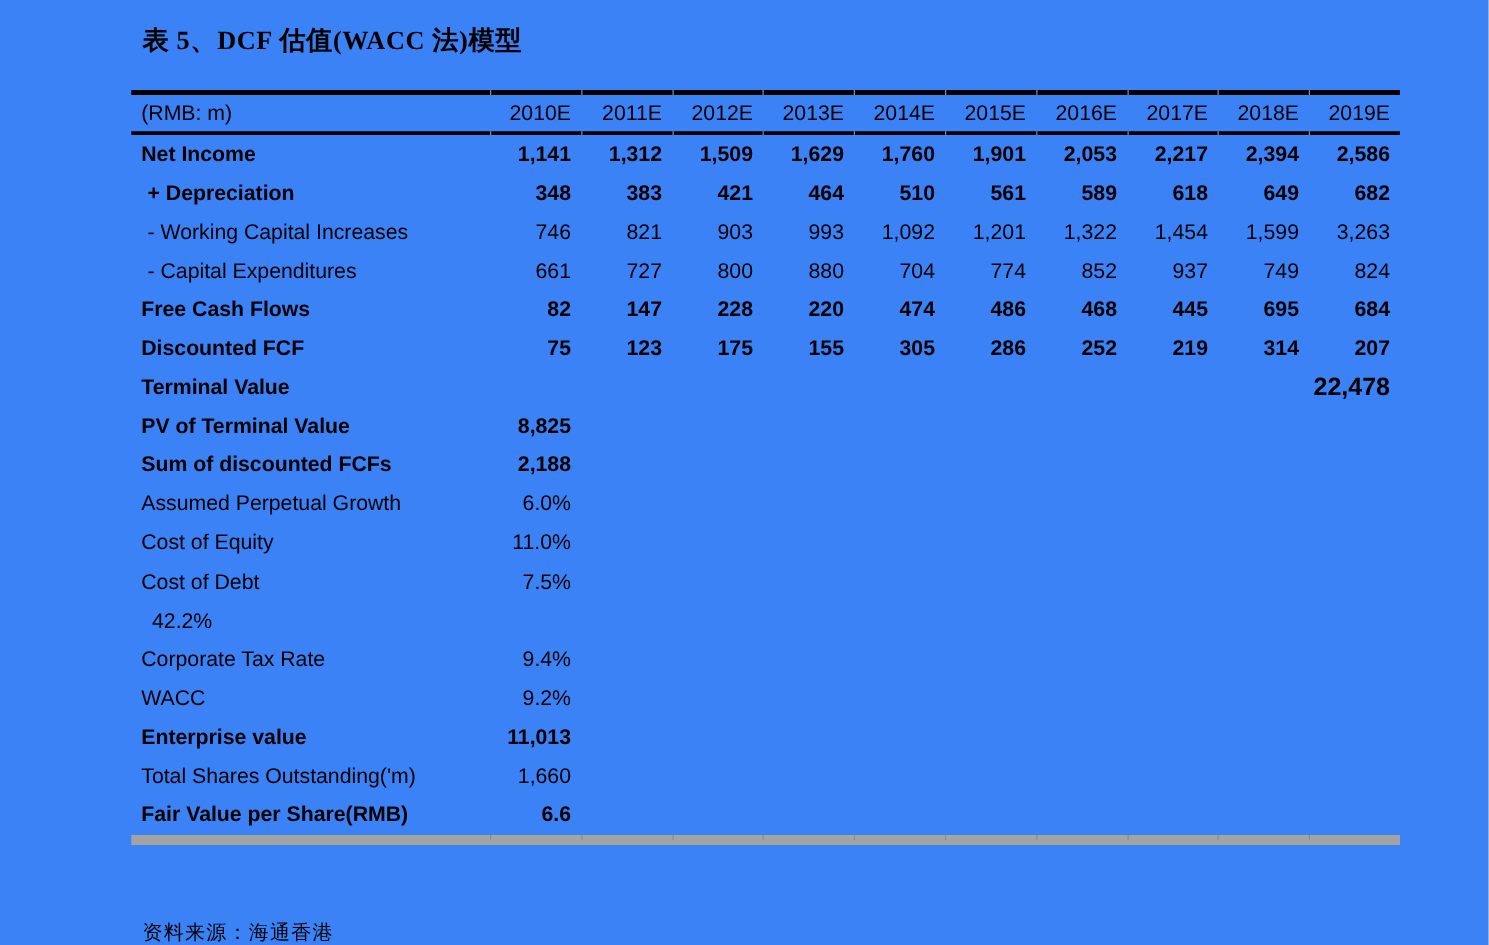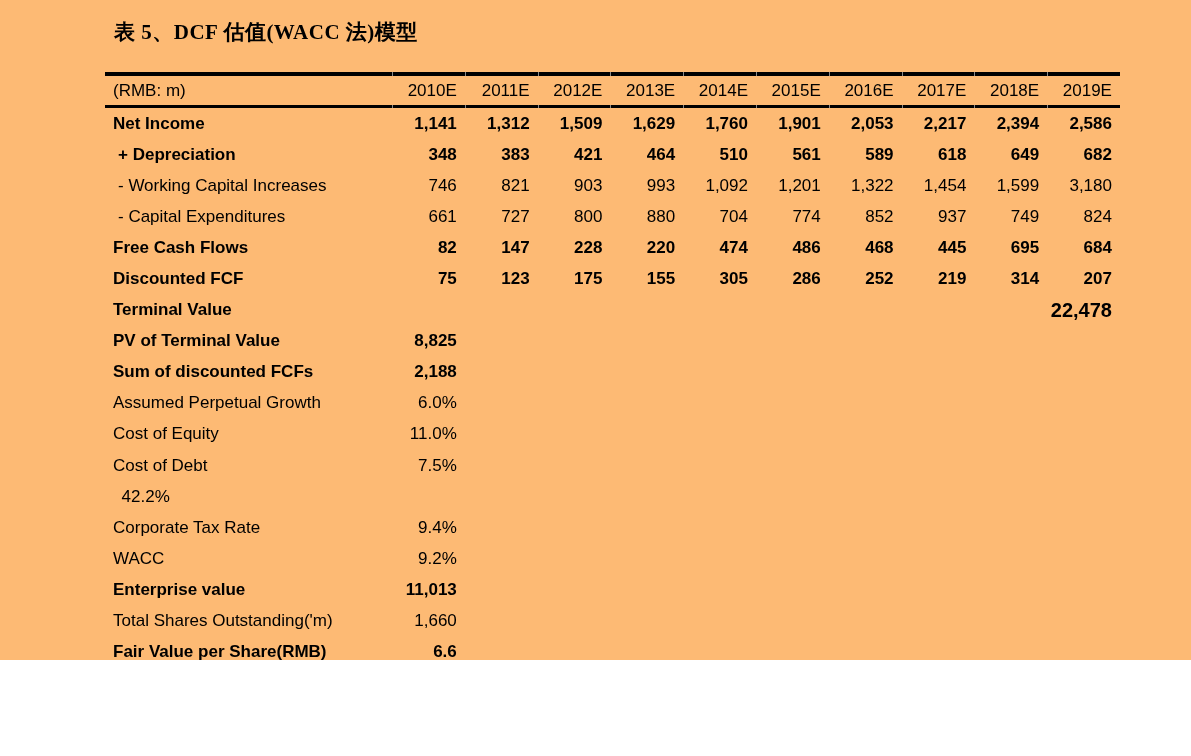--- a/index.html
+++ b/index.html
@@ -1,31 +1,31 @@
 <!DOCTYPE html>
 <html><head>
 <meta charset="utf-8">
 <style>
   html,body{margin:0;padding:0;background:#ffffff;}
   .page{
     position:relative;
-    width:1191px;height:660px;
-    background:#fdba74;
+    width:1191px;height:756px;
+    background:#3b82f6;
     font-family:"Liberation Sans","DejaVu Sans",sans-serif;
     color:#000000;
     overflow:hidden;
   }
   .title{
     position:absolute;left:114px;top:18px;
     font-family:"Liberation Serif","DejaVu Serif",serif;
     font-weight:bold;font-size:21px;letter-spacing:0.5px;
   }
   .fin-table{
     position:absolute;left:105px;top:72px;width:1015px;
-    border-top:4px solid #000;border-bottom:6px solid #a3a3a3;
+    border-top:4px solid #000;border-bottom:8px solid #a3a3a3;
     box-sizing:content-box;
   }
   .header-row{
     display:flex;align-items:center;height:29px;
     border-bottom:3px solid #000;
   }
   .row{display:flex;align-items:center;height:31.1px;}
   .label-cell{
     width:287px;box-sizing:border-box;padding-left:8px;
     font-size:17px;white-space:nowrap;
@@ -98,21 +98,21 @@
           <div class="label-cell indent">- Working Capital Increases</div>
           <div class="val-cell">746</div>
           <div class="val-cell">821</div>
           <div class="val-cell">903</div>
           <div class="val-cell">993</div>
           <div class="val-cell">1,092</div>
           <div class="val-cell">1,201</div>
           <div class="val-cell">1,322</div>
           <div class="val-cell">1,454</div>
           <div class="val-cell">1,599</div>
-          <div class="val-cell">3,180</div>
+          <div class="val-cell">3,263</div>
         </div>
         <div class="row">
           <div class="label-cell indent">- Capital Expenditures</div>
           <div class="val-cell">661</div>
           <div class="val-cell">727</div>
           <div class="val-cell">800</div>
           <div class="val-cell">880</div>
           <div class="val-cell">704</div>
           <div class="val-cell">774</div>
           <div class="val-cell">852</div>

